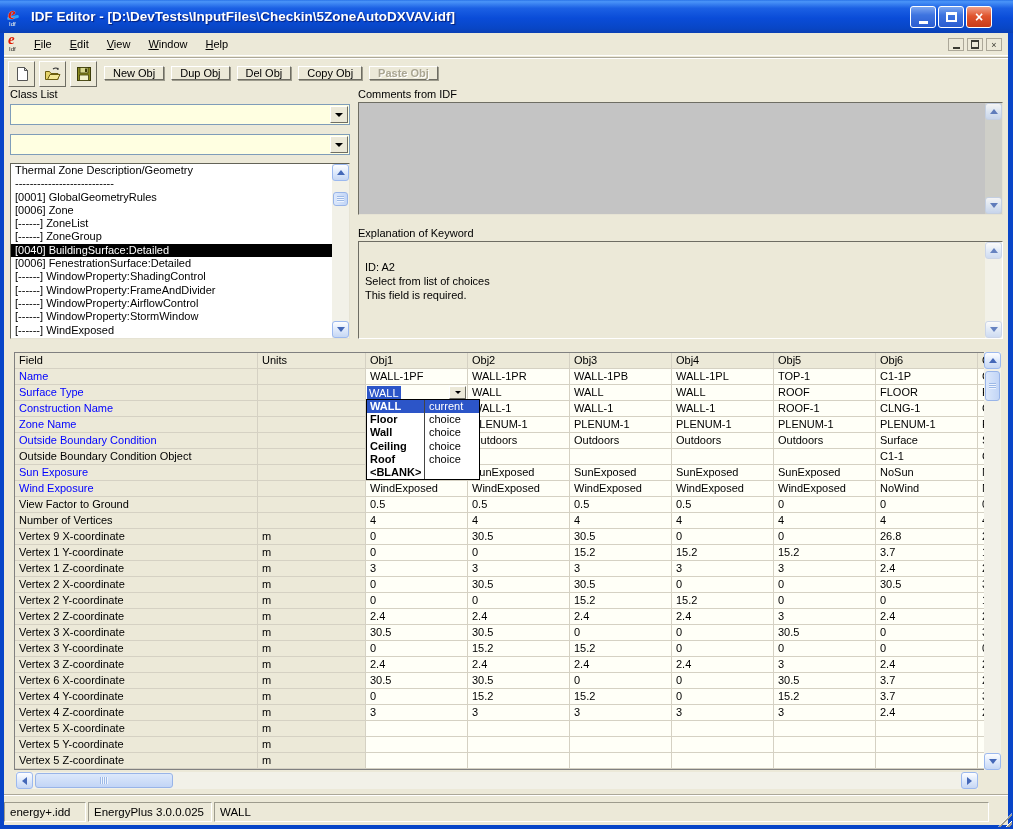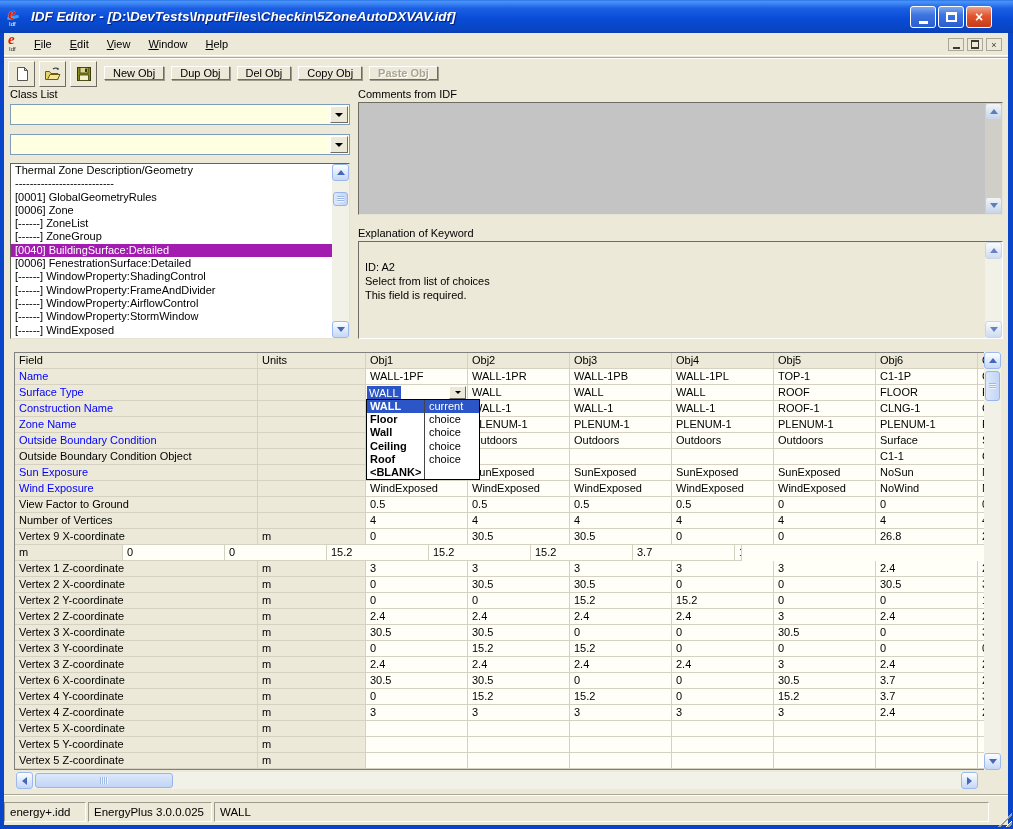--- a/index.html
+++ b/index.html
@@ -7,21 +7,21 @@
   #window {
     position:relative; width:1013px; height:829px; overflow:hidden;
     background:#ECE9D8; font-family:"Liberation Sans",sans-serif; font-size:11px; color:#000;
   }
   
   .titlebar {
     position:absolute; left:0; top:0; width:1013px; height:33px;
     background:linear-gradient(180deg,#2a74e8 0%,#4a94f8 5%,#1b60e4 25%,#0a4cd8 55%,#0846c6 85%,#0a3fb4 100%);
     display:flex; align-items:center; color:#fff;
   }
-  .title-text { font-size:13.5px; font-weight:bold; margin-left:5px; text-shadow:1px 1px 1px rgba(0,0,60,.6); white-space:nowrap;font-style:italic; }
+  .title-text { font-size:13.5px; font-weight:bold; margin-left:5px; text-shadow:1px 1px 1px rgba(0,0,60,.6); white-space:nowrap; }
   .app-ico { width:20px; height:20px; margin-left:6px; position:relative; flex:none; }
   .app-ico .e { position:absolute; left:2px; top:-3px; color:#e01800; font:italic bold 17px "Liberation Serif",serif; text-shadow:0 0 1px #fff; }
   .app-ico .idf { position:absolute; left:3px; bottom:0px; font-size:6px; color:#ffe; letter-spacing:0; }
   .app-ico .sw { position:absolute; left:1px; top:9px; width:12px; height:3px; background:#2aa0ff; border-radius:2px; transform:rotate(-12deg); }
   .cap-btns { position:absolute; right:21px; top:6px; display:flex; gap:2px; }
   .cap-btn {
     width:26px; height:22px; border-radius:3px; border:1px solid #fff;
     background:linear-gradient(180deg,#7ba6f0 0%,#3e74e0 40%,#2a5cd0 100%);
     display:flex; align-items:center; justify-content:center; color:#fff;
   }
@@ -69,21 +69,21 @@
   .ycombo { position:absolute; left:10px; width:340px; height:21px; background:#FFFFE1; border:1px solid #7F9DB9; }
   .cb-btn {
     position:absolute; right:1px; top:1px; width:18px; height:17px; background:#ECE9D8;
     border:1px solid; border-color:#fff #6e6d63 #6e6d63 #fff; box-shadow:1px 1px 0 #9d9b8d inset? ;
     display:flex; align-items:center; justify-content:center;
   }
   .tri-dn { width:0; height:0; border-left:4px solid transparent; border-right:4px solid transparent; border-top:4px solid #000; }
   .listbox { position:absolute; left:10px; top:163px; width:340px; height:176px; background:#fff;
     border:1px solid; border-color:#636357 #e6e3d4 #e6e3d4 #636357; overflow:hidden; }
   .list-item { height:13.3px; line-height:13.3px; padding-left:4px; white-space:nowrap; overflow:hidden; width:321px; }
-  .list-item.selected { background:#a21caf; color:#fff; }
+  .list-item.selected { background:#000000; color:#fff; }
   .commentsbox { position:absolute; left:358px; top:102px; width:645px; height:113px; background:#C4C4C4;
     border:1px solid; border-color:#6e6d63 #e6e3d4 #e6e3d4 #6e6d63; }
   .explainbox { position:absolute; left:358px; top:241px; width:645px; height:98px; background:#ECE9D8;
     border:1px solid; border-color:#6e6d63 #fff #fff #6e6d63; }
   .explain-text { position:absolute; left:6px; top:18px; white-space:pre-line; line-height:14px; }
   
   .sb-v { position:absolute; width:17px; background:#F2F1E8; }
   .sb-btn { position:absolute; width:17px; height:17px; border-radius:3px; border:1px solid #9cb9ef;
     background:linear-gradient(180deg,#fefeff 0%,#e2ecfc 45%,#c6d7f4 100%);
     display:flex; align-items:center; justify-content:center; }
@@ -397,20 +397,21 @@
         <div class="gc units" style="width: 108px;">m</div>
         <div class="gc data" style="width: 102px;">0</div>
         <div class="gc data" style="width: 102px;">30.5</div>
         <div class="gc data" style="width: 102px;">30.5</div>
         <div class="gc data" style="width: 102px;">0</div>
         <div class="gc data" style="width: 102px;">0</div>
         <div class="gc data" style="width: 102px;">26.8</div>
         <div class="gc data" style="width: 7px;">2</div>
       </div>
       <div class="grow">
+        <div class="gc field" style="width: 243px;">Vertex 1 Y-coordinate</div>
         <div class="gc units" style="width: 108px;">m</div>
         <div class="gc data" style="width: 102px;">0</div>
         <div class="gc data" style="width: 102px;">0</div>
         <div class="gc data" style="width: 102px;">15.2</div>
         <div class="gc data" style="width: 102px;">15.2</div>
         <div class="gc data" style="width: 102px;">15.2</div>
         <div class="gc data" style="width: 102px;">3.7</div>
         <div class="gc data" style="width: 7px;">1</div>
       </div>
       <div class="grow">

